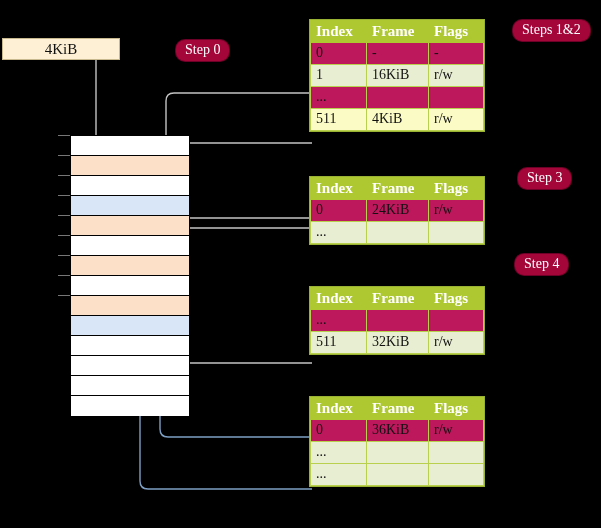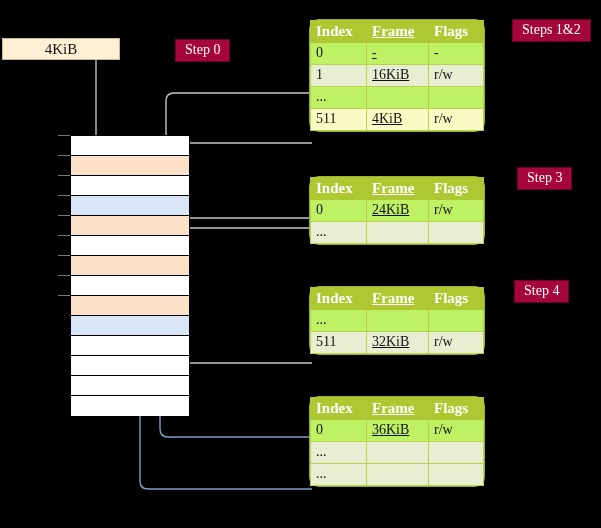--- a/index.html
+++ b/index.html
@@ -27,29 +27,29 @@
     box-sizing:border-box;
   }
 
   
   .chip{
     position:absolute;
     background:#a4063a;
     color:#fff;
     font-size:14px;
     padding:2px 9px 3px 9px;
-    border-radius:0;
+    border-radius:9px;
     white-space:nowrap;
     line-height:16px;
     box-shadow:0 0 0 1px #6d0026;
   }
   #chip-step0{left:176px;top:40px;}
   #chip-steps12{left:513px;top:20px;}
   #chip-step3{left:518px;top:168px;}
-  #chip-step4{left:515px;top:281px;}
+  #chip-step4{left:515px;top:254px;}
 
   
   .memcol{
     position:absolute;
     left:70px;top:135px;
     width:120px;height:280px;
     border:1px solid #000;
     box-sizing:border-box;
     background:#fff;
   }
@@ -67,45 +67,44 @@
   .tick{
     position:absolute;
     width:12px;height:0;
     border-top:1px solid #777;
   }
 
   
   .ptable{
     position:absolute;
     border-collapse:collapse;
-    background:#bef264;
+    background:#be185d;
     font-size:14px;
     color:#111;
     box-shadow:0 0 0 1px #9ab233;
-    border-radius:9px;
   }
   .ptable td,.ptable th{
     border:1px solid #b9cf4e;
     padding:1px 5px 2px 5px;
     text-align:left;
     font-weight:normal;
     height:22px;
     box-sizing:border-box;
     white-space:nowrap;
     overflow:hidden;
   }
   .ptable th{
     background:#aec832;
     color:#fff;
     font-weight:bold;
     font-size:15px;
     border:1px solid #aec832;
   }
   .ptable .c-index{width:56px;}
-  .ptable .c-frame{width:62px;text-decoration:underline;}
+  .ptable .c-frame{width:62px;}
   .ptable .c-flags{width:55px;font-family:Liberation Serif, serif;}
   .ptable tr.alt td{background:#e8eed2;}
   .ptable tr.hl td{background:#fbfbc6;}
 
   #table-1{left:310px;top:20px;}
   #table-2{left:310px;top:177px;}
   #table-3{left:310px;top:287px;}
   #table-4{left:310px;top:397px;}
 </style>
 </head>

